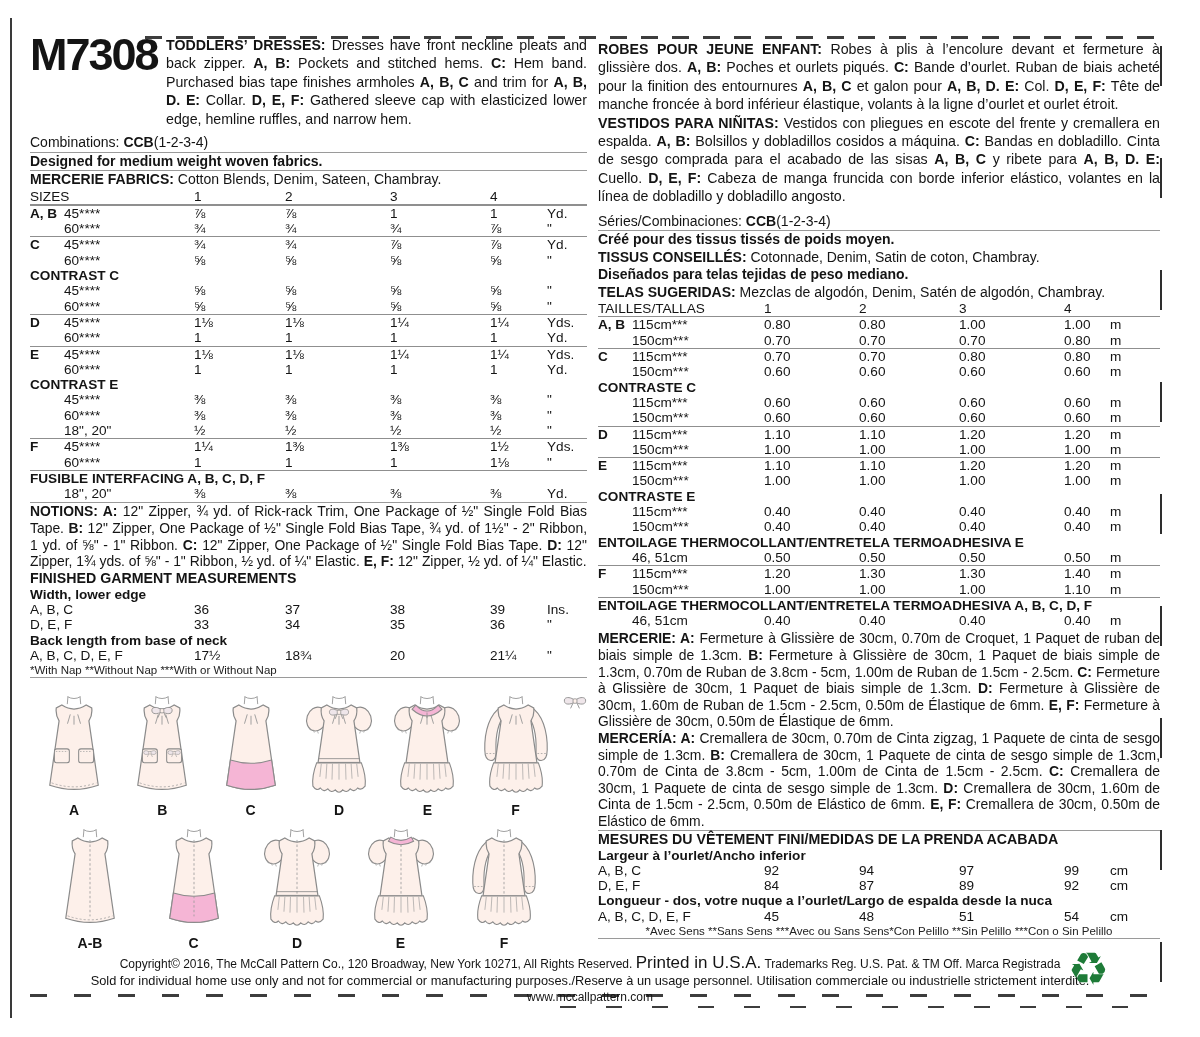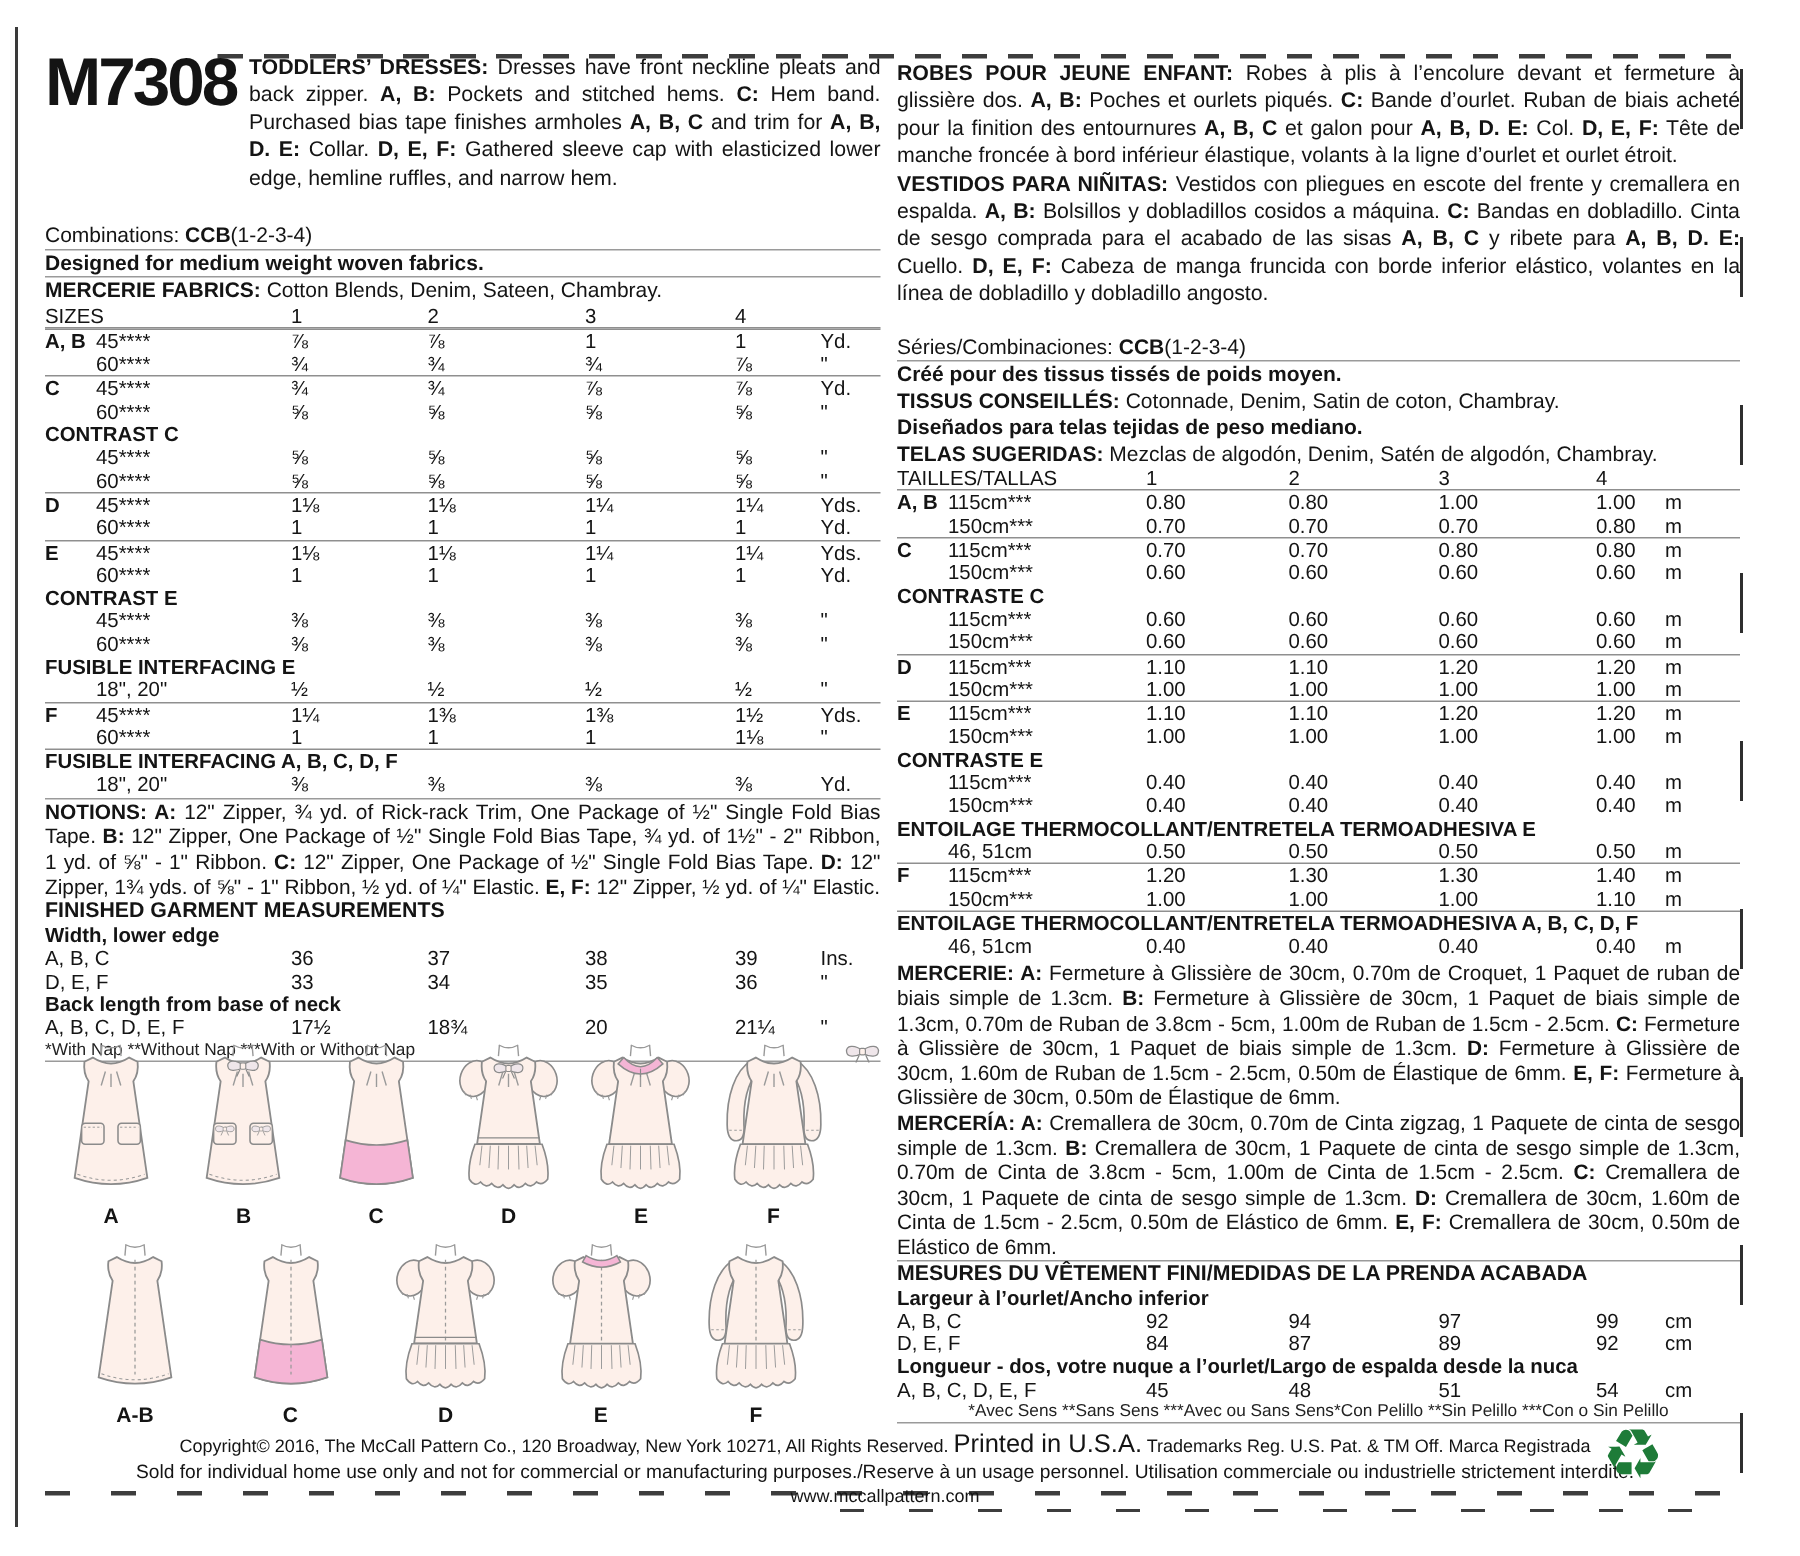--- a/index.html
+++ b/index.html
@@ -121,21 +121,21 @@
 <div class="mark" id="mark-top"></div>
 <div class="mark" id="mark-right"></div>
 <div class="mark" id="mark-bottom"></div>
 <div class="mark" id="mark-bottom2"></div>
 
 <div class="col" id="col-left">
   <div class="hdr">
     <div id="m-num">M7308</div>
     <p class="desc" style="margin:2px 0 0"><span class="b">TODDLERS’ DRESSES:</span><span> Dresses have front neckline pleats and back zipper. </span><span class="b">A, B:</span><span> Pockets and stitched hems. </span><span class="b">C:</span><span> Hem band. Purchased bias tape finishes armholes </span><span class="b">A, B, C</span><span> and trim for </span><span class="b">A, B, D. E:</span><span> Collar. </span><span class="b">D, E, F:</span><span> Gathered sleeve cap with elasticized lower edge, hemline ruffles, and narrow hem.</span></p>
   </div>
-  <div class="line rule-b" style="margin-top:20px"><span>Combinations: </span><span class="b">CCB</span><span>(1-2-3-4)</span></div>
+  <div class="line rule-b" style="margin-top:6px"><span>Combinations: </span><span class="b">CCB</span><span>(1-2-3-4)</span></div>
   <div class="line b rule-b">Designed for medium weight woven fabrics.</div>
   <div class="line"><span class="b">MERCERIE FABRICS:</span><span> Cotton Blends, Denim, Sateen, Chambray.</span></div>
   <div class="yard-l">
       <div class="trow th">
         <span class="tc c0 sp2">SIZES</span>
         <span class="tc c1">1</span>
         <span class="tc c2">2</span>
         <span class="tc c3">3</span>
         <span class="tc c4">4</span>
         <span class="tc c5"></span>
@@ -243,21 +243,20 @@
       </div>
       <div class="trow">
         <span class="tc c0"></span>
         <span class="tc c1">60****</span>
         <span class="tc c2">⅜</span>
         <span class="tc c3">⅜</span>
         <span class="tc c4">⅜</span>
         <span class="tc c5">⅜</span>
         <span class="tc c6">"</span>
       </div>
-      <div class="trow ts">FUSIBLE INTERFACING E</div>
       <div class="trow">
         <span class="tc c0"></span>
         <span class="tc c1">18", 20"</span>
         <span class="tc c2">½</span>
         <span class="tc c3">½</span>
         <span class="tc c4">½</span>
         <span class="tc c5">½</span>
         <span class="tc c6">"</span>
       </div>
       <div class="trow bt">
@@ -318,21 +317,21 @@
         <span class="tc c4">21¼</span>
         <span class="tc c5">"</span>
       </div>
     </div>
   <div class="foot-sm rule-b">*With Nap **Without Nap ***With or Without Nap</div>
 </div>
 
 <div class="col" id="col-right">
   <p class="desc" style="margin:0"><span class="b">ROBES POUR JEUNE ENFANT:</span><span> Robes à plis à l’encolure devant et fermeture à glissière dos. </span><span class="b">A, B:</span><span> Poches et ourlets piqués. </span><span class="b">C:</span><span> Bande d’ourlet. Ruban de biais acheté pour la finition des entournures </span><span class="b">A, B, C</span><span> et galon pour </span><span class="b">A, B, D. E:</span><span> Col. </span><span class="b">D, E, F:</span><span> Tête de manche froncée à bord inférieur élastique, volants à la ligne d’ourlet et ourlet étroit.</span></p>
   <p class="desc" style="margin:0"><span class="b">VESTIDOS PARA NIÑITAS:</span><span> Vestidos con pliegues en escote del frente y cremallera en espalda. </span><span class="b">A, B:</span><span> Bolsillos y dobladillos cosidos a máquina. </span><span class="b">C:</span><span> Bandas en dobladillo. Cinta de sesgo comprada para el acabado de las sisas </span><span class="b">A, B, C</span><span> y ribete para </span><span class="b">A, B, D. E:</span><span> Cuello. </span><span class="b">D, E, F:</span><span> Cabeza de manga fruncida con borde inferior elástico, volantes en la línea de dobladillo y dobladillo angosto.</span></p>
-  <div class="line rule-b" style="margin-top:17px"><span>Séries/Combinaciones: </span><span class="b">CCB</span><span>(1-2-3-4)</span></div>
+  <div class="line rule-b" style="margin-top:7px"><span>Séries/Combinaciones: </span><span class="b">CCB</span><span>(1-2-3-4)</span></div>
   <div class="line b">Créé pour des tissus tissés de poids moyen.</div>
   <div class="line"><span class="b">TISSUS CONSEILLÉS:</span><span> Cotonnade, Denim, Satin de coton, Chambray.</span></div>
   <div class="line b">Diseñados para telas tejidas de peso mediano.</div>
   <div class="line"><span class="b">TELAS SUGERIDAS:</span><span> Mezclas de algodón, Denim, Satén de algodón, Chambray.</span></div>
   <div class="yard-r">
       <div class="trow th">
         <span class="tc c0 sp2">TAILLES/TALLAS</span>
         <span class="tc c1">1</span>
         <span class="tc c2">2</span>
         <span class="tc c3">3</span>

